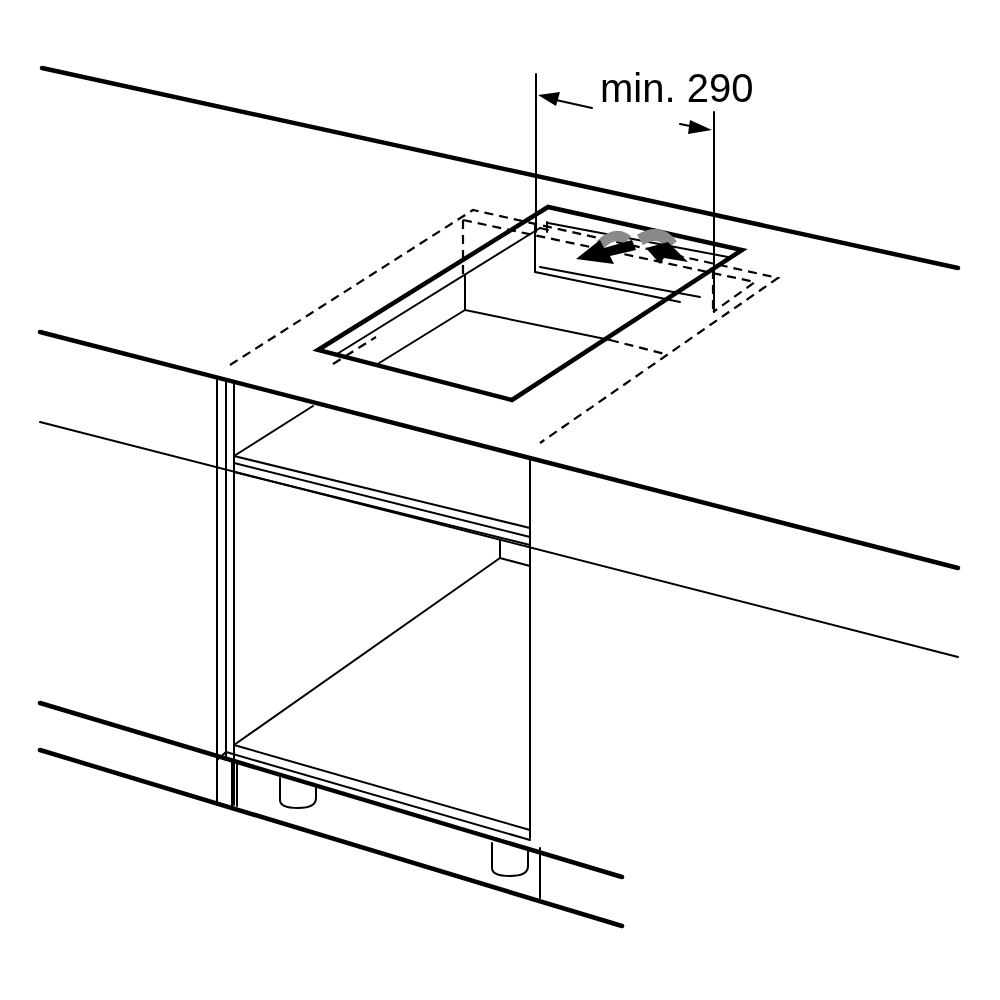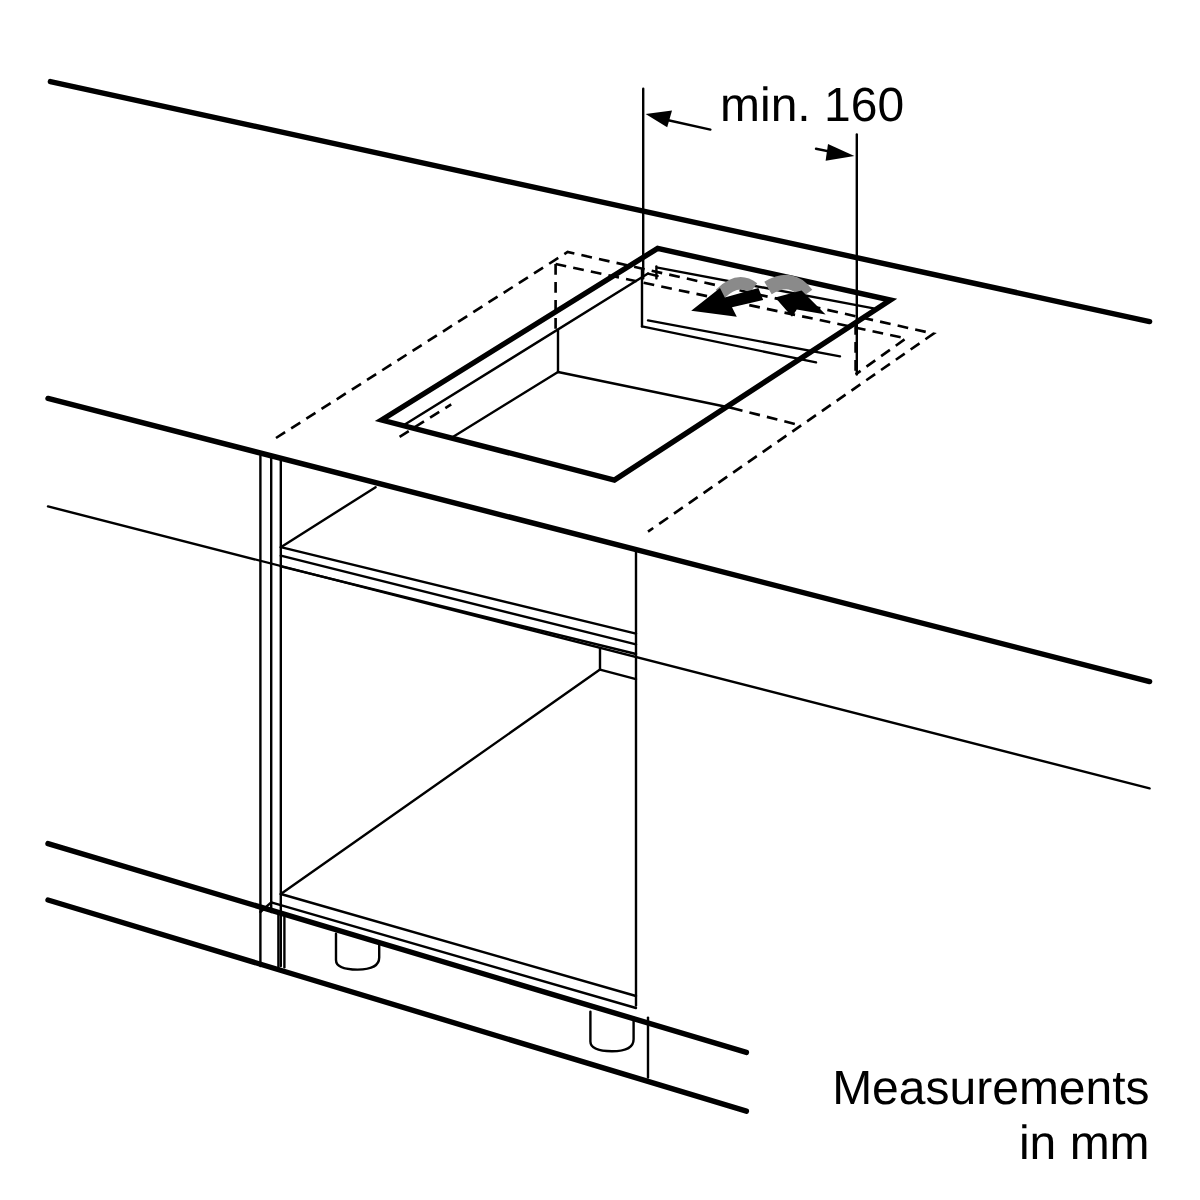--- a/index.html
+++ b/index.html
@@ -98,18 +98,14 @@
       <line class="thin" x1="232" y1="762" x2="232" y2="806"></line>
       <line class="thin" x1="237" y1="764" x2="237" y2="806"></line>
     </g>
 
     <g>
       <path class="thin" d="M 280 778 L 280 800 Q 280 808 298 808 Q 316 808 316 798 L 316 788"></path>
       <path class="thin" d="M 492 843 L 492 868 Q 492 876 510 876 Q 528 876 528 866 L 528 848"></path>
     </g>
   </svg>
 
-  <div id="dim-label" class="label">min. 160</div>
-  <div id="note" class="label">
-    <div>Measurements</div>
-    <div>in mm</div>
-  </div>
+  <div id="dim-label" class="label">min. 290</div>
 </div>
 
 </body></html>

